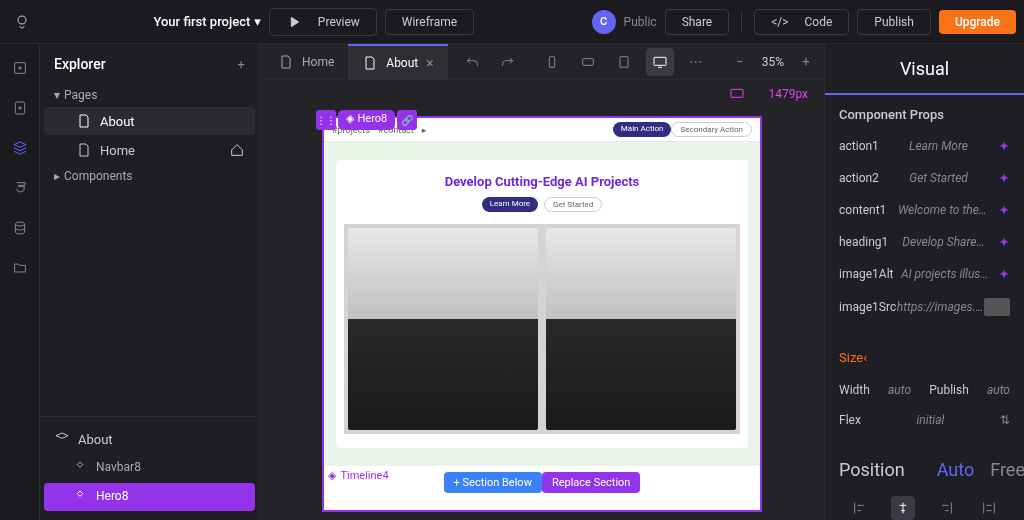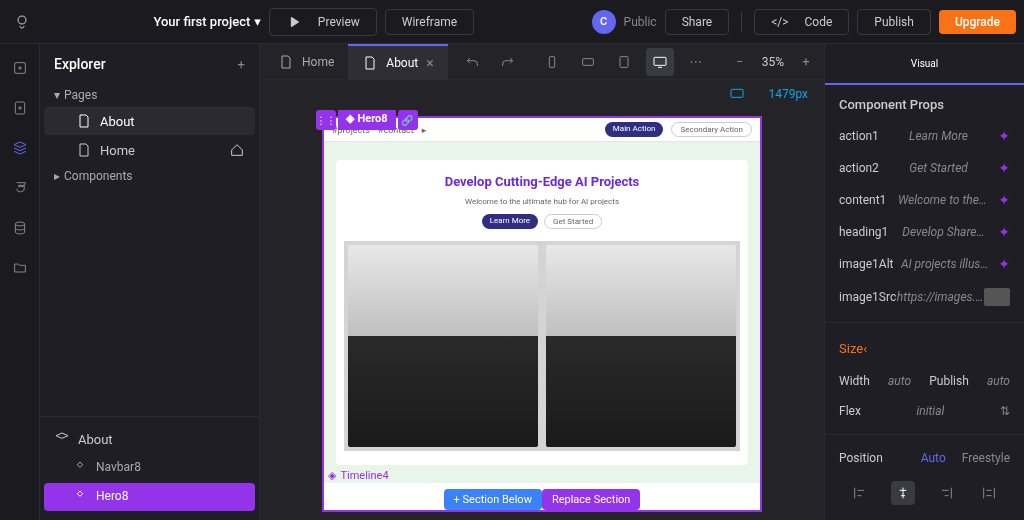--- a/index.html
+++ b/index.html
@@ -30,53 +30,53 @@
 .outline-item.active{background:#9333ea;color:#fff}
 .canvas-area{flex:1;display:flex;flex-direction:column;background:#242428}
 .tab-bar{height:36px;display:flex;align-items:center;border-bottom:1px solid #2a2a30;padding:0 4px}
 .tab{padding:0 14px;height:36px;display:flex;align-items:center;gap:8px;color:#aaa;font-size:12px;cursor:pointer}
 .tab.active{background:#2e2e34;color:#fff;border-top:2px solid #6366f1}
 .tab-close{color:#888;font-size:14px;cursor:pointer}
 .tb-group{display:flex;align-items:center;gap:8px}
 .tb-icon{width:28px;height:28px;display:flex;align-items:center;justify-content:center;color:#888;cursor:pointer;border-radius:4px}
 .tb-icon.active{background:#3a3a42;color:#fff}
 .zoom{color:#ccc;font-size:12px}
-.width-bar{height:28px;display:flex;align-items:center;justify-content:flex-end;padding:0 16px;color:#0ea5e9;font-size:12px;gap:23px}
+.width-bar{height:28px;display:flex;align-items:center;justify-content:flex-end;padding:0 16px;color:#d946ef;font-size:12px;gap:23px}
 .canvas-scroll{flex:1;overflow:auto;padding:8px 12px;display:flex;justify-content:center}
 .canvas-page{width:440px;background:#fff;border:2px solid #9333ea;position:relative}
 .sel-handles{position:absolute;top:-8px;left:-8px;display:flex;gap:2px}
 .sel-handle{width:20px;height:20px;background:#9333ea;border-radius:3px;display:flex;align-items:center;justify-content:center;color:#fff;font-size:10px}
-.sel-badge{background:#9333ea;color:#fff;padding:2px 8px;font-size:11px;font-weight:700;border-radius:0}
+.sel-badge{background:#9333ea;color:#fff;padding:2px 8px;font-size:11px;font-weight:400;border-radius:5px}
 .comp-bar{height:24px;display:flex;align-items:center;justify-content:space-between;padding:0 8px;border-bottom:1px solid #e5e5e5;font-size:9px}
 .comp-links{display:flex;gap:8px;color:#666}
 .pill{padding:2px 8px;border-radius:10px;font-size:8px;cursor:pointer}
 .pill-primary{background:#312e81;color:#fff}
 .pill-secondary{border:1px solid #ccc;color:#666}
 .hero{background:#e8f5e8;padding:18px 12px;text-align:center}
 .hero-inner{background:#fff;padding:14px 8px;border-radius:4px}
 .hero-title{color:#6d28d9;font-size:13px;font-weight:700;margin-bottom:8px}
 .hero-sub{color:#666;font-size:8px;margin-bottom:8px}
 .hero-btns{display:flex;justify-content:center;gap:6px;margin-bottom:12px}
 .hero-img{height:210px;background:#d4d4d4;display:flex;gap:8px;padding:4px}
 .machine{flex:1;background:linear-gradient(180deg,#e8e8e8 0%,#c0c0c0 45%,#2a2a2a 45%,#1a1a1a 100%);border-radius:2px}
 .timeline-badge{position:absolute;bottom:28px;left:4px;color:#9333ea;font-size:11px;display:flex;align-items:center;gap:4px}
 .section-btns{display:flex;justify-content:center;padding:6px}
 .sb{padding:4px 10px;border-radius:4px;font-size:11px;cursor:pointer;border:none;color:#fff}
 .sb-add{background:#3b82f6}
 .sb-replace{background:#9333ea}
 .props{width:200px;background:#1e1e24;border-left:1px solid #2a2a30;display:flex;flex-direction:column;overflow-y:auto}
-.props-header{text-align:center;padding:14px 0;color:#fff;font-size:10px;border-bottom:2px solid #6366f1}
+.props-header{text-align:center;padding:14px 0;color:#fff;font-size:18px;border-bottom:2px solid #6366f1}
 .props-section-title{padding:12px 14px 8px;color:#ccc;font-size:13px;font-weight:500}
 .prop-row{display:flex;align-items:center;justify-content:space-between;padding:8px 14px;font-size:12px}
 .prop-label{color:#ccc}
 .prop-val{color:#888;font-style:italic;max-width:90px;white-space:nowrap;overflow:hidden;text-overflow:ellipsis}
 .prop-dots{color:#9333ea;font-size:14px}
 .props-divider{height:1px;background:#2a2a30;margin:8px 0}
 .size-header{display:flex;padding:10px 14px;color:#f97316;font-size:13px;cursor:pointer}
-.pos-tabs{display:flex;padding:8px 14px;gap:16px;font-size:12px}
+.pos-tabs{display:flex;padding:8px 14px;gap:16px;font-size:18px}
 .pos-tab{color:#888;cursor:pointer}
 .pos-tab.active{color:#6366f1}
 .align-row{display:flex;justify-content:space-around;padding:8px 14px}
 .align-icon{width:24px;height:24px;display:flex;align-items:center;justify-content:center;color:#888;cursor:pointer;border-radius:4px}
 .align-icon.active{background:#3a3a42;color:#fff}
 svg{width:16px;height:16px;stroke:currentColor;fill:none;stroke-width:1.5}
 .thumb{width:26px;height:18px;background:#555;border-radius:2px}
 </style>
 </head>
 <body>
@@ -273,29 +273,28 @@
           <div class="sel-handle">⋮⋮</div>
           <div class="sel-badge"><span style="margin-right:3px">◈</span><span>Hero8</span></div>
           <div class="sel-handle">🔗</div>
         </div>
         <div class="comp-bar">
           <div class="comp-links">
             <span>#projects</span>
             <span>#contact</span>
             <span>▸</span>
           </div>
-          <div style="display:flex;gap:8px">
+          <div style="display:flex;gap:0">
             <span class="pill pill-primary">Main Action</span>
             <span class="pill pill-secondary">Secondary Action</span>
           </div>
         </div>
         <div class="hero">
           <div class="hero-inner">
             <div class="hero-title">Develop Cutting-Edge AI Projects</div>
-            <div class="hero-sub">Welcome to the ultimate hub for AI projects</div>
             <div class="hero-btns">
               <span class="pill pill-primary">Learn More</span>
               <span class="pill pill-secondary">Get Started</span>
             </div>
             <div class="hero-img">
               <div class="machine"></div>
               <div class="machine"></div>
             </div>
           </div>
         </div>

